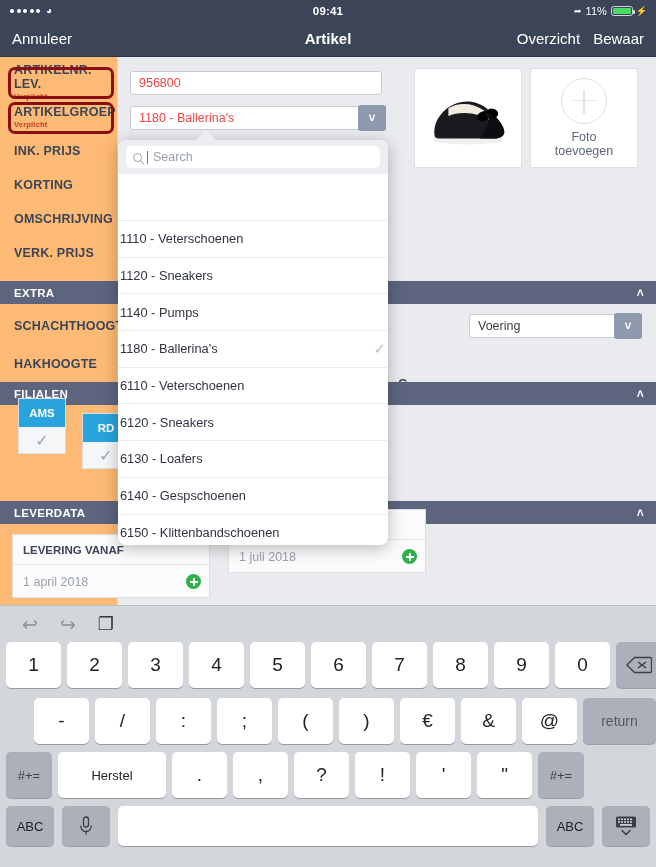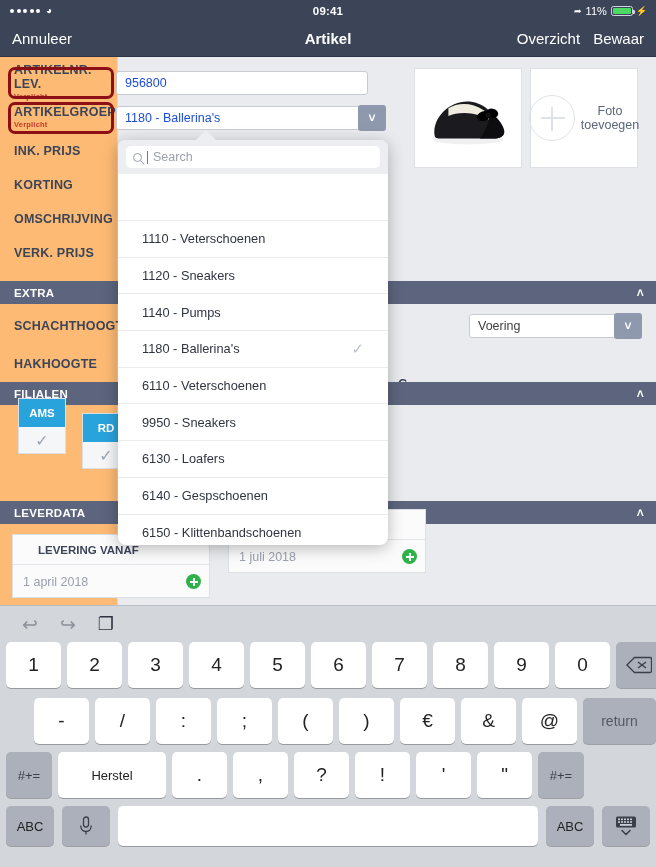--- a/index.html
+++ b/index.html
@@ -87,40 +87,40 @@
   .sec-head-full {
     position: absolute; left: 0; width: 656px; height: 23px;
     background: #5c657d; color: #fff;
     display: flex; align-items: center; padding: 0 12px 0 14px;
     font-size: 11.5px; font-weight: bold; letter-spacing: .3px;
   }
   .chev-up { margin-left: auto; font-size: 12px; font-weight: bold; }
 
   
   .field {
-    position: absolute; left: 116px; height: 24px;
+    position: absolute; left: 130px; height: 24px;
     background: #fff; border: 1px solid #c8ccd2; border-radius: 3px;
     display: flex; align-items: center; padding: 0 8px;
-    font-size: 12.5px; color: #1d4ed8;
+    font-size: 12.5px; color: #ef4444;
   }
   .dd-btn {
     position: absolute; width: 28px; height: 26px;
     background: #8f99ae; border-radius: 3px;
     display: flex; align-items: center; justify-content: center;
     color: #fff; font-size: 12px; font-weight: bold; cursor: pointer;
   }
 
   
   .photo-tile {
     position: absolute; background: #fff; border: 1px solid #dcdfe4;
     display: flex; align-items: center; justify-content: center;
   }
   .shoe-svg { width: 100%; height: 100%; }
   .add-photo {
-    display: flex; align-items: center;
+    display: flex; flex-direction: column; align-items: center;
     justify-content: center; gap: 6px; color: #5c657d; font-size: 12.5px;
     text-align: center; line-height: 1.15;
   }
   .plus-circle {
     width: 46px; height: 46px; border-radius: 50%;
     border: 1.5px solid #dfe2e6; position: relative;
   }
   .plus-circle::before, .plus-circle::after {
     content: ""; position: absolute; background: #dfe2e6;
   }
@@ -141,21 +141,21 @@
     height: 27px; display: flex; align-items: center; justify-content: center;
     color: #9aa3b2; font-size: 16px;
   }
 
   
   .lev-card {
     position: absolute; width: 198px; height: 64px;
     background: #fbfbfc; border: 1px solid #dcdfe4;
   }
   .lev-title {
-    height: 30px; display: flex; align-items: center; padding-left: 25px;
+    height: 30px; display: flex; align-items: center; padding-left: 10px;
     font-size: 11.5px; font-weight: bold; color: #3c4458;
     border-bottom: 1px solid #e2e5ea;
   }
   .lev-val {
     height: 33px; display: flex; align-items: center; padding: 0 8px 0 10px;
     font-size: 12.5px; color: #9aa1ad;
   }
   .green-plus {
     margin-left: auto; width: 15px; height: 15px; border-radius: 50%;
     background: #2fb14a; position: relative; cursor: pointer;
@@ -189,21 +189,21 @@
   }
   .mag { width: 9px; height: 9px; border: 1.3px solid #9aa1ad; border-radius: 50%; position: relative; flex: none; }
   .mag::after {
     content: ""; position: absolute; right: -3.5px; bottom: -2.5px;
     width: 4.5px; height: 1.3px; background: #9aa1ad; transform: rotate(45deg);
   }
   .caret { width: 1px; height: 13px; background: #5b6cff; }
   .pop-list { height: 371px; overflow: hidden; }
   .pop-row {
     height: 36.7px; display: flex; align-items: center;
-    padding: 0 24px; font-size: 12.8px; color: #2f3440;
+    padding: 0 2px; font-size: 12.8px; color: #2f3440;
     border-bottom: 1px solid #ececec; cursor: pointer;
   }
   .pop-row.blank { border-bottom: 1px solid #ececec; height: 47px; }
   .pop-check { margin-left: auto; color: #b9bfc9; font-size: 15px; }
 
   
   .keyboard {
     position: absolute; top: 605px; left: 0; width: 656px; height: 262px;
     background: #d3d6db;
     border-top: 1px solid #b9bdc4;
@@ -394,21 +394,21 @@
           <span>1140 - Pumps</span>
         </div>
         <div class="pop-row">
           <span>1180 - Ballerina's</span>
           <span class="pop-check">✓</span>
         </div>
         <div class="pop-row">
           <span>6110 - Veterschoenen</span>
         </div>
         <div class="pop-row">
-          <span>9950 - Sneakers</span>
+          <span>6120 - Sneakers</span>
         </div>
         <div class="pop-row">
           <span>6130 - Loafers</span>
         </div>
         <div class="pop-row">
           <span>6140 - Gespschoenen</span>
         </div>
         <div class="pop-row">
           <span>6150 - Klittenbandschoenen</span>
         </div>

